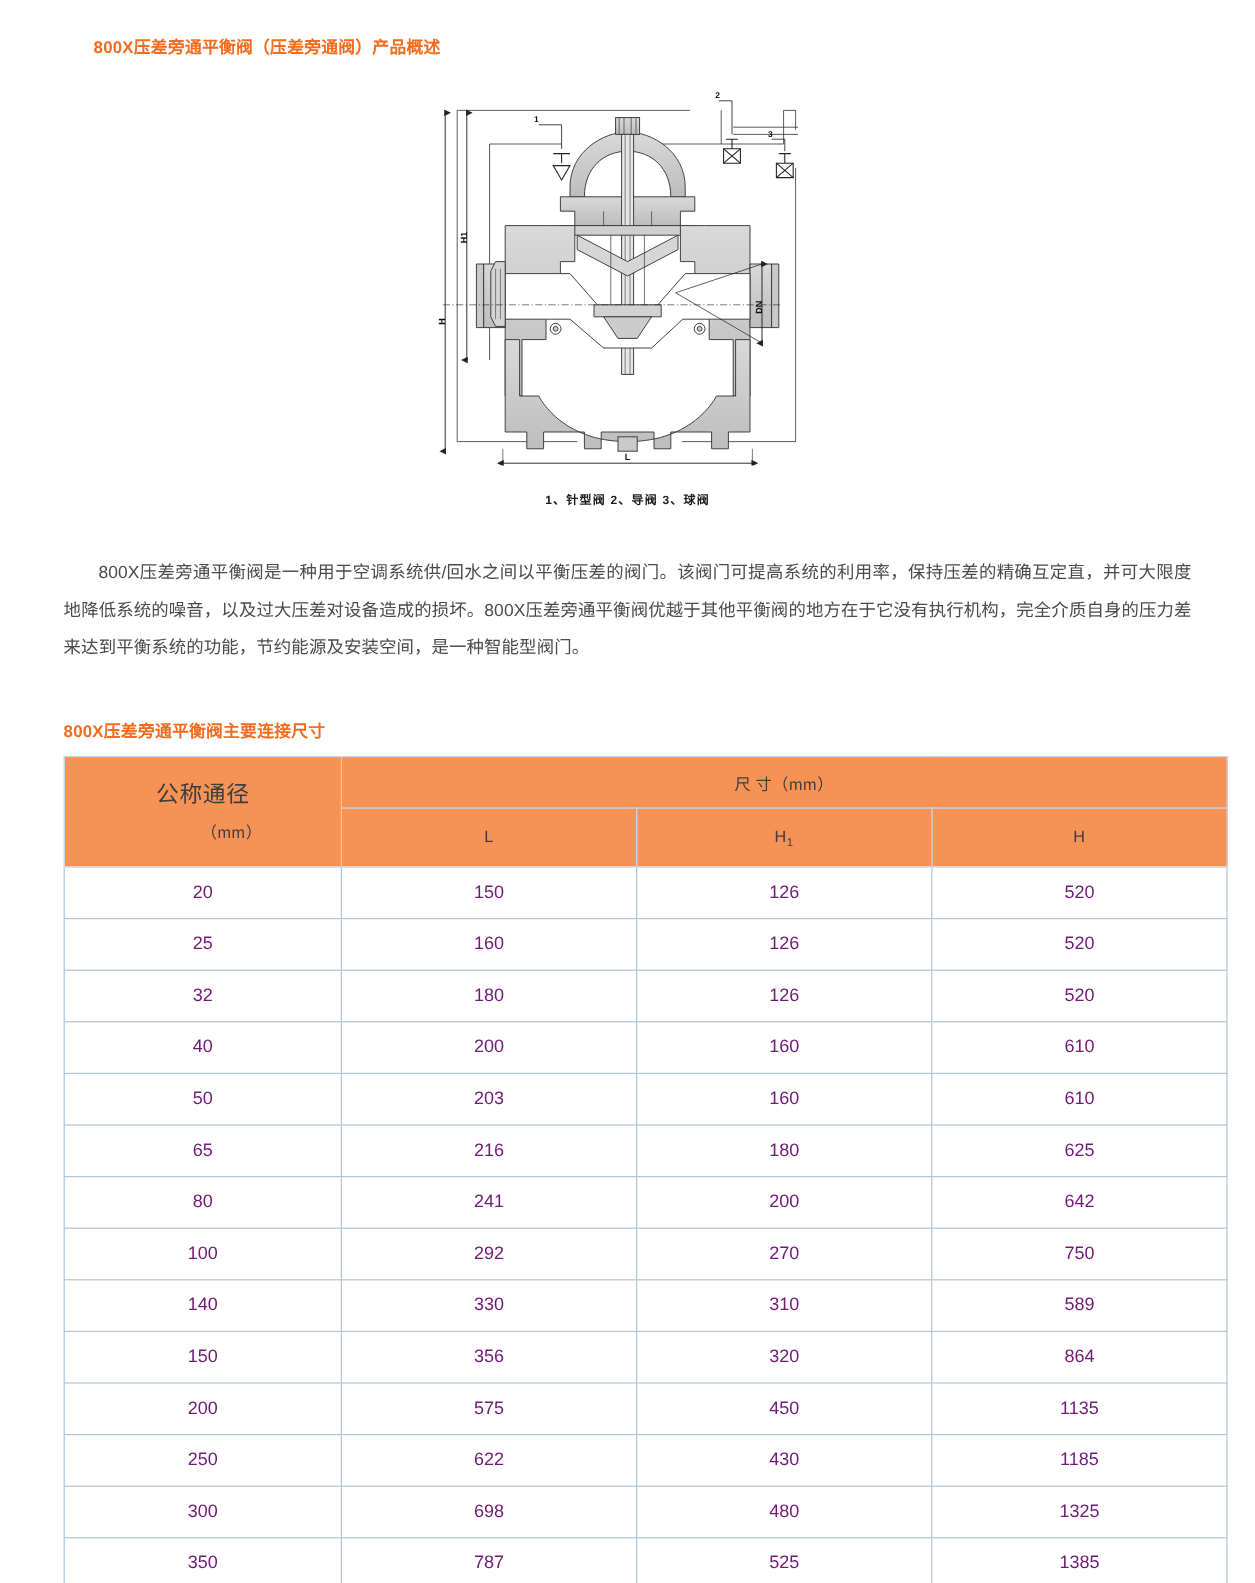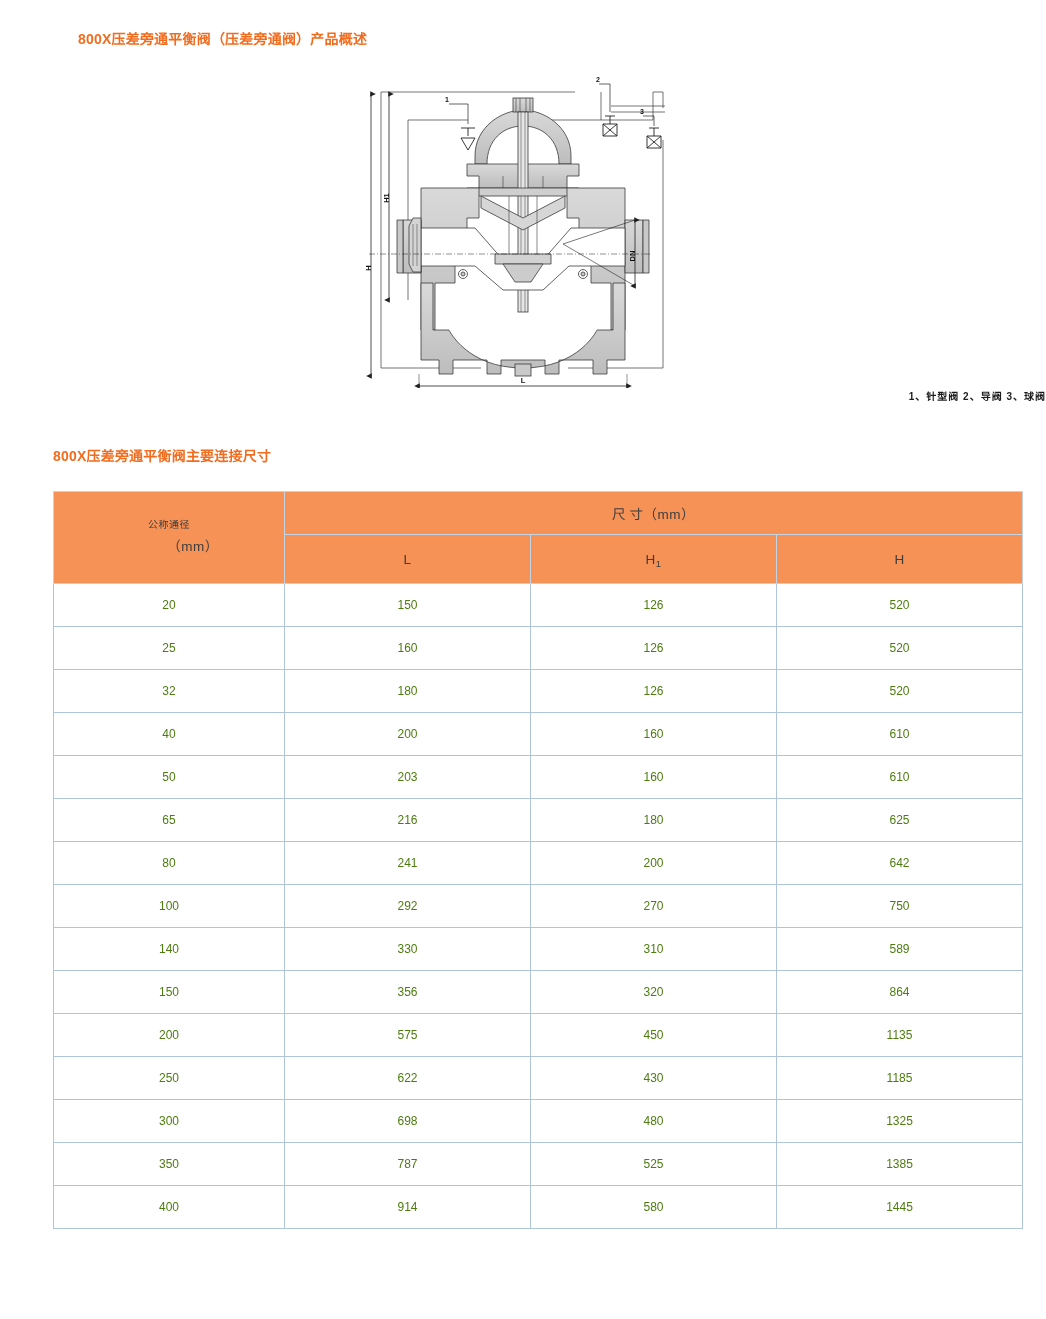--- a/index.html
+++ b/index.html
@@ -24,41 +24,41 @@
 
   
   .section-heading {
     color: #F26C1E;
     font-size: 14px;
     font-weight: bold;
     letter-spacing: 0.2px;
     line-height: 1.4;
   }
   #heading-1 { margin: 30px 0 0 78px; }
-  #heading-2 { margin: 0 0 25px 53px; }
+  #heading-2 { margin: 0 0 10px 53px; }
 
   
   .diagram-wrap {
     margin: 18px 0 0 0;
     display: flex;
     justify-content: center;
   }
   .diagram-box {
     position: relative;
     width: 320px;
     height: 320px;
   }
   .diagram-box svg { display: block; }
   .diagram-caption {
-    text-align: right;
+    text-align: center;
     font-size: 10px;
     font-weight: bold;
     color: #1c1c1c;
     letter-spacing: 1px;
-    margin-top: 0;
+    margin-top: 20px;
   }
 
   
   .body-paragraph {
     margin: 40px 53px 0 53px;
     font-size: 14.5px;
     line-height: 2.15;
     color: #4a4a4a;
     text-align: justify;
     text-indent: 2em;
@@ -86,41 +86,41 @@
     background: #F79256;
     color: #3d3d3d;
     font-size: 13.5px;
     letter-spacing: 0.5px;
     border-color: #C3D3E2;
   }
   .th-dn {
     height: 86px;
     line-height: 1.9;
   }
-  .th-dn .dn-line1 { display: block; font-size: 10px; }
+  .th-dn .dn-line1 { display: block; font-size: 19px; }
   .th-dn .dn-line2 { display: block; font-size: 13.5px; padding-left: 48px; }
   .th-group {
     height: 40px;
     font-size: 13.5px;
   }
   .th-group .spaced { letter-spacing: 4px; }
   .th-sub {
     height: 46px;
     font-size: 13.5px;
   }
   .th-sub sub {
     font-size: 9.5px;
     vertical-align: baseline;
     position: relative;
     top: 3px;
   }
   .dim-table tbody td {
     height: 40px;
-    font-size: 12px;
-    color: #4d7c0f;
+    font-size: 15px;
+    color: #701a75;
     border-color: #AFC6DA;
   }
   col.c-dn { width: 231px; }
   col.c-l  { width: 246px; }
   col.c-h1 { width: 246px; }
   col.c-h  { width: 246px; }
 </style>
 </head>
 <body>
 
@@ -283,20 +283,21 @@
           <text x="26" y="130" transform="rotate(-90 26 130)" text-anchor="middle">H1</text>
           <text x="272" y="188" transform="rotate(-90 272 188)" text-anchor="middle">DN</text>
           <text x="160" y="315" text-anchor="middle">L</text>
         </g>
       </svg>
     </div>
   </div>
 
   <div class="diagram-caption">1、针型阀  2、导阀  3、球阀</div>
 
+  <p class="body-paragraph">800X压差旁通平衡阀是一种用于空调系统供/回水之间以平衡压差的阀门。该阀门可提高系统的利用率，保持压差的精确互定直，并可大限度地降低系统的噪音，以及过大压差对设备造成的损坏。800X压差旁通平衡阀优越于其他平衡阀的地方在于它没有执行机构，完全介质自身的压力差来达到平衡系统的功能，节约能源及安装空间，是一种智能型阀门。</p>
 
   <div class="pre-table-gap"></div>
 
   <div class="section-heading" id="heading-2">800X压差旁通平衡阀主要连接尺寸</div>
 
   <table class="dim-table">
     <colgroup>
       <col class="c-dn">
         <col class="c-l">
         <col class="c-h1">

